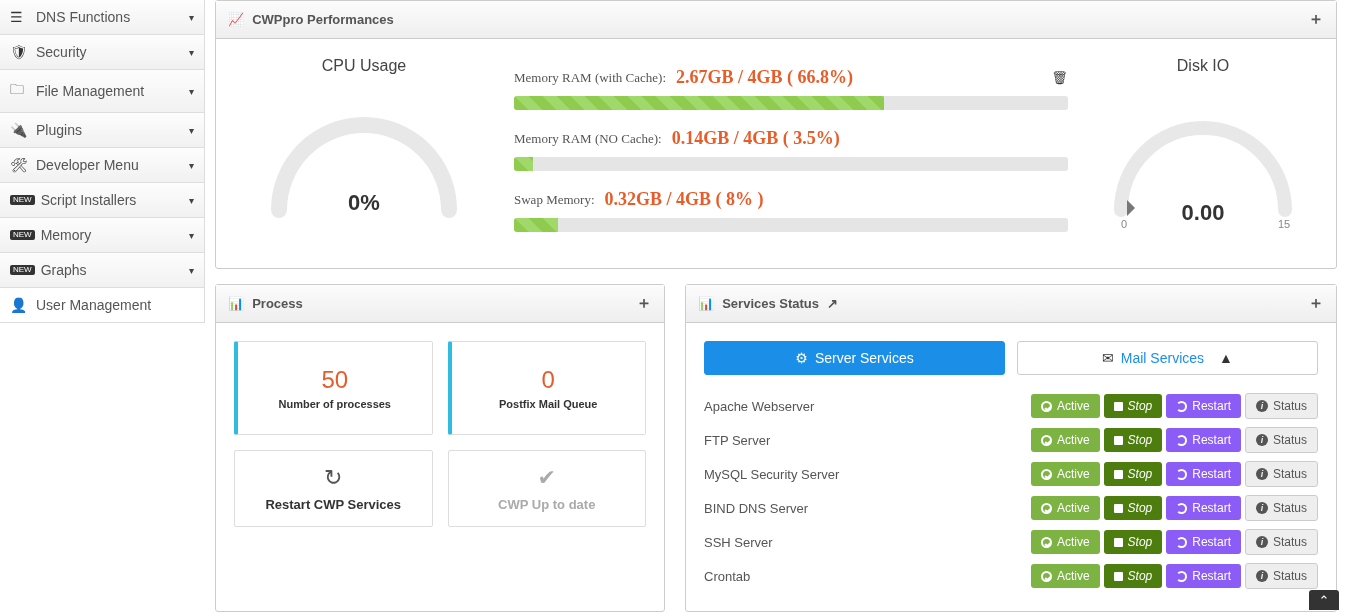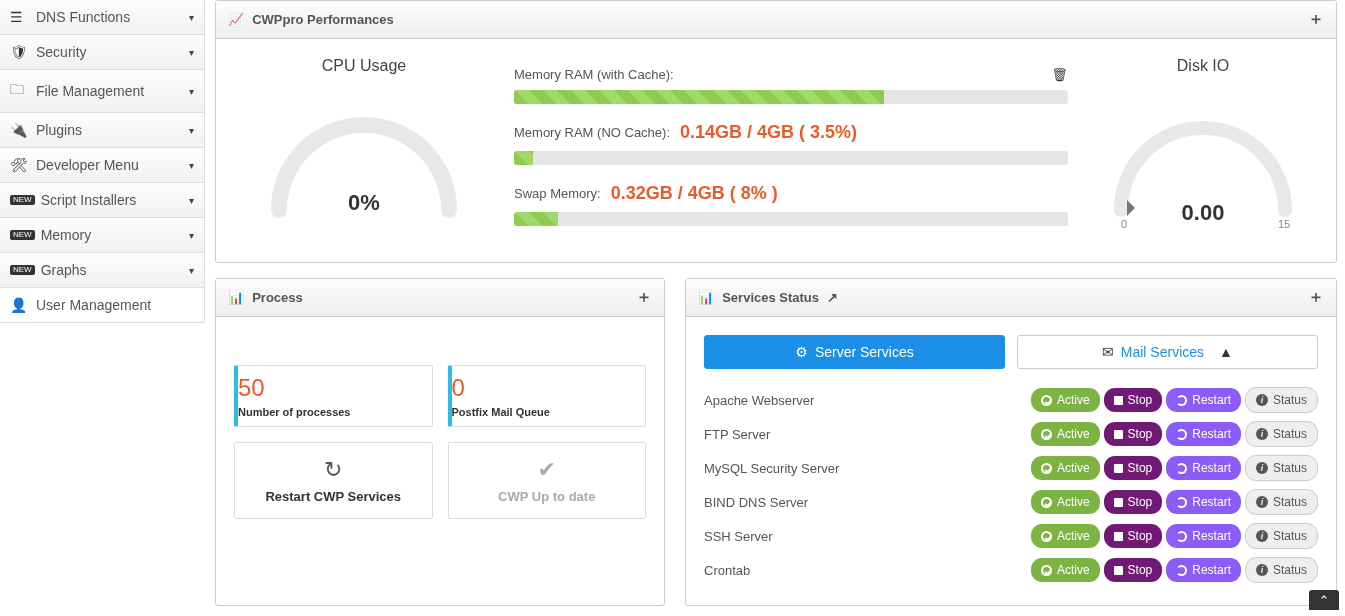--- a/index.html
+++ b/index.html
@@ -20,55 +20,55 @@
 .panel-head .phicon{margin-right:8px;}
 .panel-head .plus{margin-left:auto;font-size:16px;font-weight:bold;cursor:pointer;color:#555;}
 .panel-body{padding:18px;}
 
 
 .perf-row{display:flex;}
 .gauge-col{flex:0 0 260px;text-align:center;}
 .gauge-col.right{flex:0 0 230px;}
 .gauge-title{font-weight:400;font-size:16px;color:#444;margin-bottom:25px;}
 .gauge-val{font-size:22px;font-weight:700;color:#333;margin-top:-30px;}
-.mid-col{flex:1;padding:0 20px;}
+.mid-col{flex:1;padding:0 20px;font-family:Liberation Serif, serif;}
 .mem-line{display:flex;align-items:center;margin-top:10px;}
 .mem-label{font-size:13px;color:#555;margin-right:10px;}
 .mem-val{color:#E85C2A;font-size:18px;font-weight:600;}
 .trash{margin-left:auto;cursor:pointer;color:#333;}
 .pbar{height:14px;background:#e5e5e5;border-radius:3px;margin:8px 0 18px;overflow:hidden;}
 .pbar-fill{height:100%;background:repeating-linear-gradient(45deg,#8fcb4f,#8fcb4f 10px,#a1d86a 10px,#a1d86a 20px);}
 .gauge-svg{display:block;margin:auto;}
 .tick-label{font-size:11px;fill:#888;}
 
 
 .two-col{display:flex;gap:20px;}
 .two-col .panel{flex:1;}
 
 
 .cards-row{display:flex;gap:15px;}
-.stat-card{flex:1;border:1px solid #ddd;border-left:4px solid #2fbce0;padding:8px 0;border-radius:2px;margin-top:30px;}
+.stat-card{flex:1;border:1px solid #ddd;border-left:4px solid #2fbce0;text-align:center;padding:24px 0;border-radius:2px;}
 .stat-num{font-size:24px;color:#E85C2A;font-weight:400;}
 .stat-lbl{font-size:11px;color:#333;font-weight:600;margin-top:4px;}
 .act-card{flex:1;border:1px solid #ddd;text-align:center;padding:14px 0;border-radius:2px;cursor:pointer;}
 .act-icon{font-size:22px;color:#555;margin-bottom:6px;}
 .act-lbl{font-weight:700;font-size:13px;color:#333;}
 .act-card.disabled .act-icon,.act-card.disabled .act-lbl{color:#aaa;}
 
 
 .svc-tabs{display:flex;gap:12px;margin-bottom:14px;}
 .svc-tab{flex:1;border:1px solid #ccc;border-radius:3px;padding:8px 0;text-align:center;font-size:14px;cursor:pointer;display:flex;align-items:center;justify-content:center;gap:7px;}
 .svc-tab.active{background:#1b8fe8;color:#fff;border-color:#1b8fe8;}
 .svc-tab.inactive{color:#1b8fe8;background:#fff;}
 .warn-ico{color:#333;margin-left:8px;}
 .svc-row{display:flex;align-items:center;padding:4px 0;}
 .svc-name{flex:1;font-size:13px;color:#555;}
-.btn{border:none;border-radius:11px;padding:5px 10px;font-size:12px;color:#fff;cursor:pointer;margin-left:4px;display:inline-flex;align-items:center;gap:5px;}
+.btn{border:none;border-radius:3px;padding:5px 10px;font-size:12px;color:#fff;cursor:pointer;margin-left:4px;display:inline-flex;align-items:center;gap:5px;}
 .btn-active{background:#7cb342;}
-.btn-stop{background:#701a75;}
+.btn-stop{background:#4d7c0f;font-style:italic;}
 .btn-restart{background:#8b5cf6;}
 .btn-status{background:#eee;color:#555;border:1px solid #ccc;}
 .sq{display:inline-block;width:9px;height:9px;background:#fff;border-radius:1px;}
 .chk{display:inline-block;width:11px;height:11px;border:2px solid #fff;border-radius:50%;position:relative;}
 .chk::after{content:"";position:absolute;left:2px;top:3px;width:4px;height:2px;border-left:2px solid #fff;border-bottom:2px solid #fff;transform:rotate(-45deg);}
 .spin{display:inline-block;width:11px;height:11px;border:2px solid #fff;border-left-color:transparent;border-radius:50%;}
 .info-i{display:inline-flex;width:12px;height:12px;background:#555;color:#eee;border-radius:50%;font-size:9px;align-items:center;justify-content:center;font-weight:bold;font-style:italic;}
 
 
 .back-top{position:absolute;right:6px;bottom:6px;background:#333;color:#fff;width:30px;height:20px;display:flex;align-items:center;justify-content:center;border-radius:3px 3px 0 0;cursor:pointer;}
@@ -136,20 +136,21 @@
         <div class="gauge-col">
           <div class="gauge-title">CPU Usage</div>
           <svg class="gauge-svg" width="210" height="120">
             <path d="M20,110 A85,85 0 0 1 190,110" stroke="#e8e8e8" stroke-width="16" fill="none" stroke-linecap="round"></path>
           </svg>
           <div class="gauge-val">0%</div>
         </div>
         <div class="mid-col">
           <div class="mem-line">
             <span class="mem-label">Memory RAM (with Cache):</span>
+            <span class="mem-val">2.67GB / 4GB ( 66.8%)</span>
             <span class="trash">🗑</span>
           </div>
           <div class="pbar">
               <div class="pbar-fill" style="width:66.8%"></div>
             </div>
 
           <div class="mem-line">
             <span class="mem-label">Memory RAM (NO Cache):</span>
             <span class="mem-val">0.14GB / 4GB ( 3.5%)</span>
           </div>

